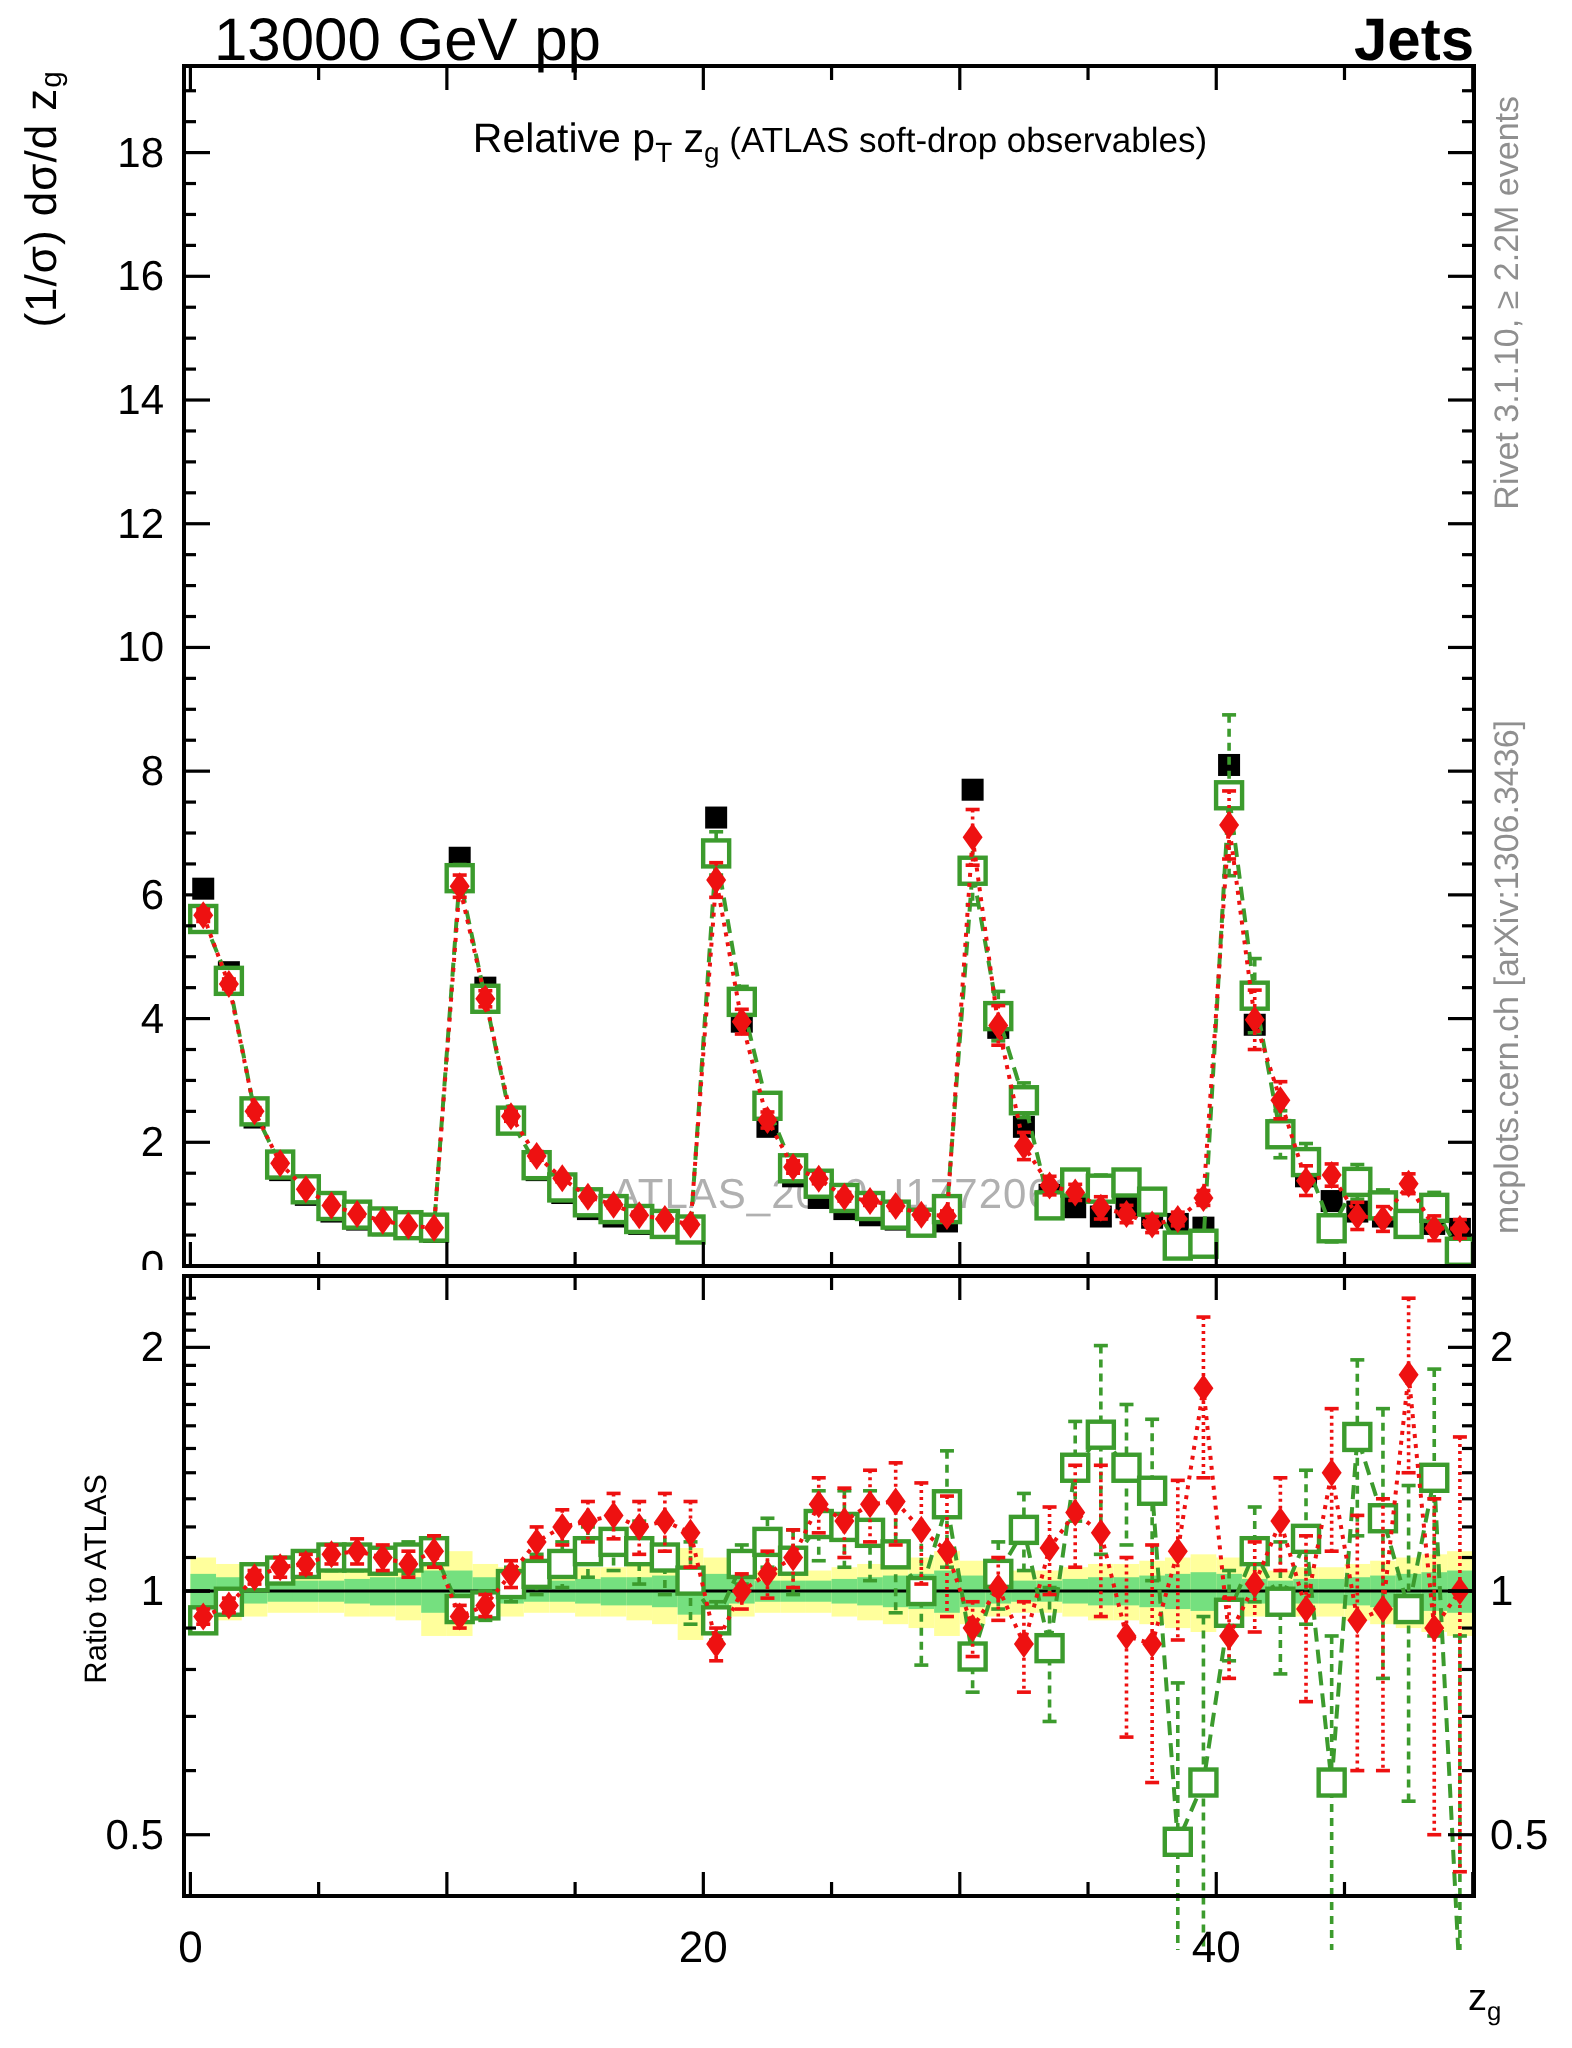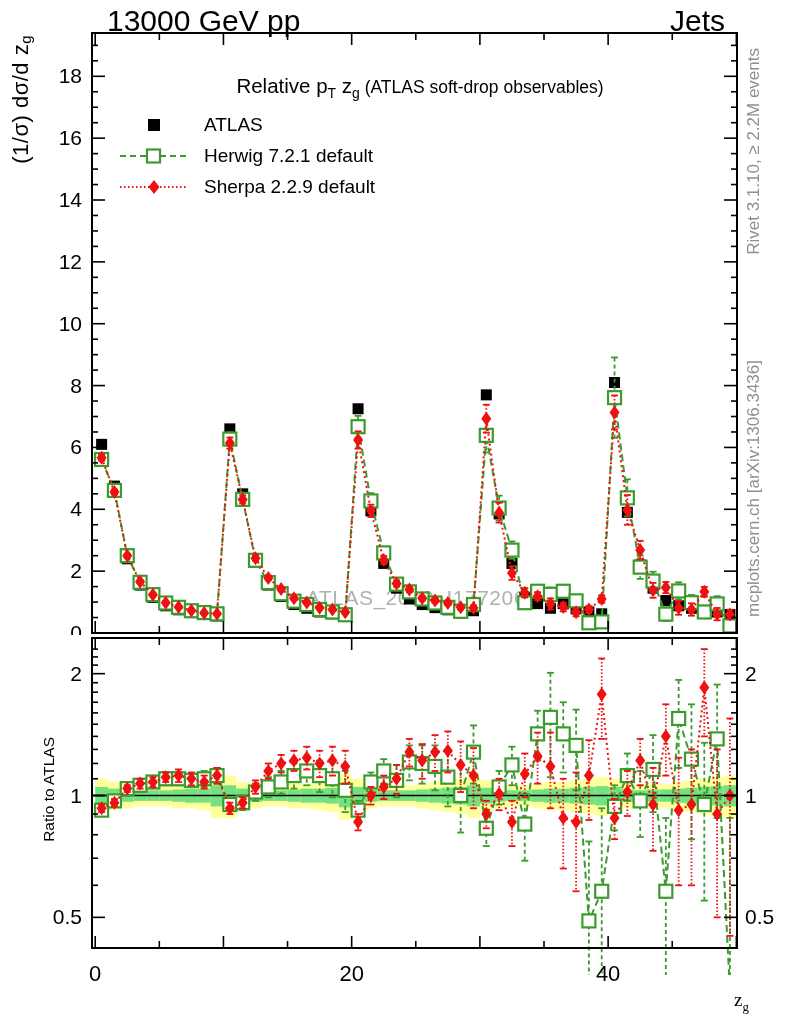--- a/index.html
+++ b/index.html
@@ -1,31 +1,31 @@
 <!DOCTYPE html>
 <html><head>
 <meta charset="utf-8">
 <style>
   html,body{margin:0;padding:0;background:#fff;}
   #stage{position:relative;width:786px;height:1024px;background:#fff;overflow:hidden;
          font-family:"Liberation Sans",sans-serif;color:#000;}
   .abs{position:absolute;}
   .hdr{font-size:30px;}
-  .title{font-size:20.5px;text-align:center;white-space:nowrap;margin-top:16px;}
+  .title{font-size:20.5px;text-align:center;white-space:nowrap;}
   .title .paren{font-size:17.5px;}
   sub{font-size:68%;}
   .legend{position:absolute;left:118px;top:109px;}
   .legend-row{display:flex;align-items:center;height:31px;font-size:19px;}
   .legend-row svg{margin-right:14px;}
   .vtext{position:absolute;writing-mode:vertical-rl;transform:rotate(180deg);white-space:nowrap;}
   .ylab{font-size:22px;letter-spacing:.5px;}
   .rlab{font-size:15.5px;}
   .side{font-size:17px;color:#8f8f8f;}
   .wmark{font-size:21px;color:#b0b0b0;letter-spacing:.5px;white-space:nowrap;}
-  .xlab{font-size:19px;font-family:Liberation Serif, serif;}
+  .xlab{font-size:19px;}
   svg text{font-family:"Liberation Sans",sans-serif;fill:#000;}
 </style>
 </head>
 <body>
 
 <div id="stage">
 
   <div class="abs wmark" style="left:287px;top:586px;width:270px;text-align:center;">ATLAS_2019_I1772062</div>
 
   <svg id="chart" class="abs" style="left:0;top:0;" width="786" height="1024">
@@ -1186,48 +1186,26 @@
         <text x="82" y="680.6725269799492" text-anchor="end">2</text>
         <text x="745" y="680.6725269799492" text-anchor="start">2</text>
         <text x="82" y="802.5125223827654" text-anchor="end">1</text>
         <text x="745" y="802.5125223827654" text-anchor="start">1</text>
         <text x="82" y="924.3525177855817" text-anchor="end">0.5</text>
         <text x="745" y="924.3525177855817" text-anchor="start">0.5</text>
       </g>
     </svg>
 
   <div class="abs hdr" style="left:107px;top:4px;">13000 GeV pp</div>
-  <div class="abs hdr" style="right:61px;top:4px;">Jets</div>
+  <div class="abs hdr" style="right:49px;top:4px;font-weight:bold;">Jets</div>
 
   <div class="abs title" style="left:140px;top:58px;width:560px;">
     <span>Relative p</span><sub>T</sub><span> z</span><sub>g</sub><span class="paren"> (ATLAS soft-drop observables)</span>
   </div>
 
-  <div class="legend">
-    <div class="legend-row">
-      <svg width="72" height="18">
-        <rect x="30" y="3" width="12" height="12" fill="#000"></rect>
-      </svg>
-      <span>ATLAS</span>
-    </div>
-    <div class="legend-row">
-      <svg width="72" height="18">
-        <line x1="2" y1="9" x2="70" y2="9" stroke="#3c9b2d" stroke-width="2" stroke-dasharray="6,4"></line>
-        <rect x="29" y="2.5" width="13" height="13" fill="#fff" stroke="#3c9b2d" stroke-width="2.2"></rect>
-      </svg>
-      <span>Herwig 7.2.1 default</span>
-    </div>
-    <div class="legend-row">
-      <svg width="72" height="18">
-        <line x1="2" y1="9" x2="70" y2="9" stroke="#ee1111" stroke-width="2" stroke-dasharray="1.5,2.5"></line>
-        <polygon points="36,2 41.5,9 36,16 30.5,9" fill="#ee1111"></polygon>
-      </svg>
-      <span>Sherpa 2.2.9 default</span>
-    </div>
-  </div>
 
   <div class="vtext ylab" style="left:8px;top:35px;">
     <span>(1/σ) dσ/d z</span><sub>g</sub>
   </div>
   <div class="vtext rlab" style="left:40px;top:737px;">Ratio to ATLAS</div>
 
   <div class="vtext side" style="left:744px;top:48px;">Rivet 3.1.10, ≥ 2.2M events</div>
   <div class="vtext side" style="left:744px;top:360px;">mcplots.cern.ch [arXiv:1306.3436]</div>
 
   <div class="abs xlab" style="left:734px;top:989px;">

